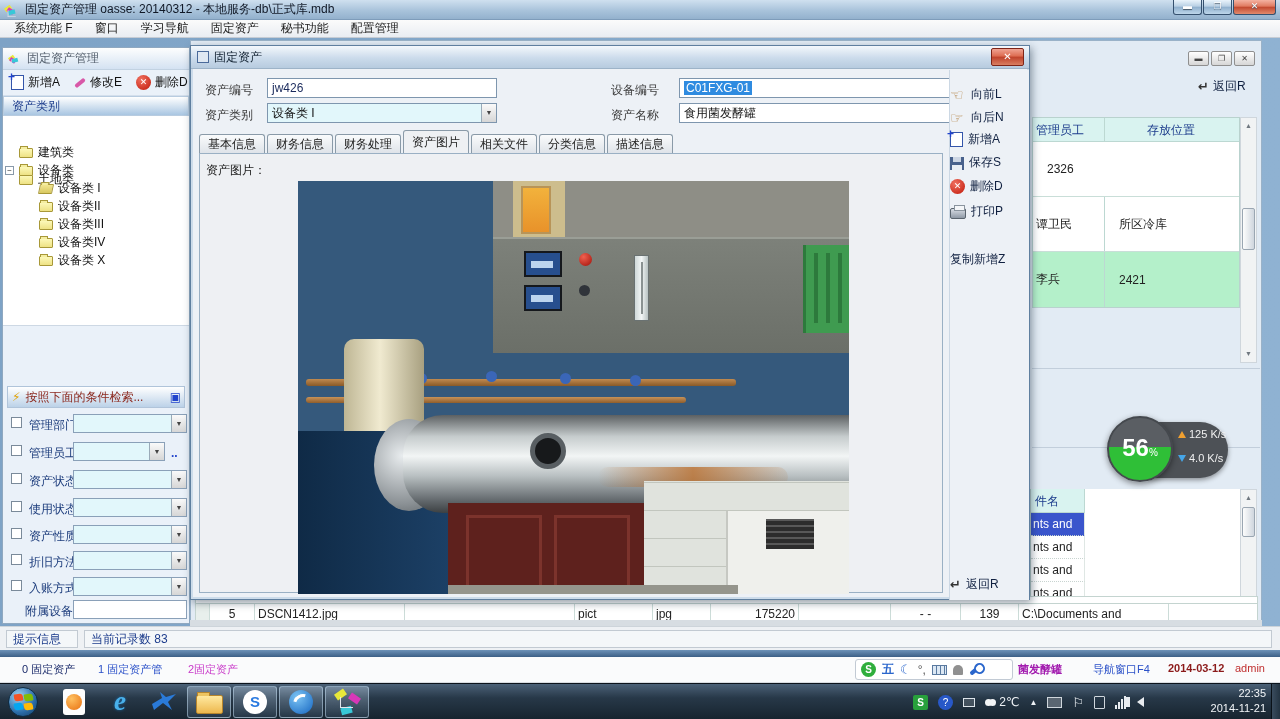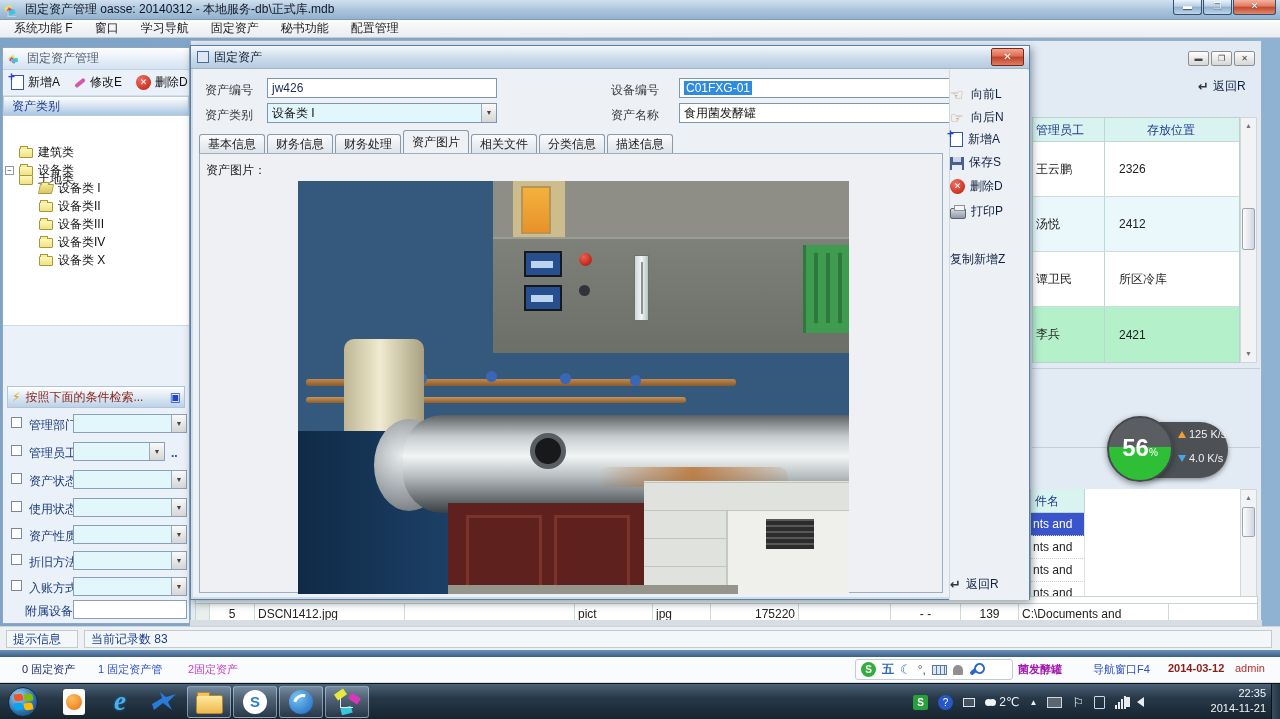--- a/index.html
+++ b/index.html
@@ -265,26 +265,21 @@
       <span class="icback">↵</span>
       <span>返回R</span>
     </div>
 
     <div id="bgtable">
       <div class="hdr">
         <div class="bcol1">管理员工</div>
         <div class="bcol2">存放位置</div>
       </div>
       <div class="brow" style="background:#fff;">
-        <div class="bcol1">王云鹏</div>
         <div class="bcol2">2326</div>
-      </div>
-      <div class="brow" style="background:#eaf8fc;">
-        <div class="bcol1">汤悦</div>
-        <div class="bcol2">2412</div>
       </div>
       <div class="brow" style="background:#fff;">
         <div class="bcol1">谭卫民</div>
         <div class="bcol2">所区冷库</div>
       </div>
       <div class="brow" style="background:#b4f0ca;border-bottom:none;">
         <div class="bcol1">李兵</div>
         <div class="bcol2">2421</div>
       </div>
     </div>

